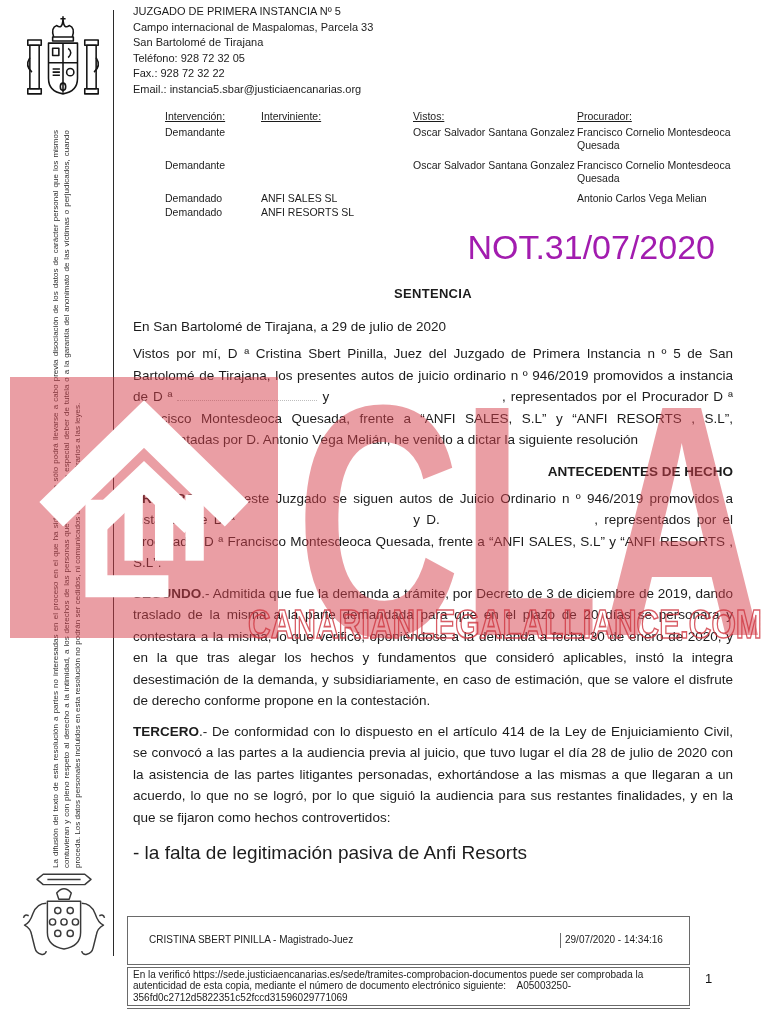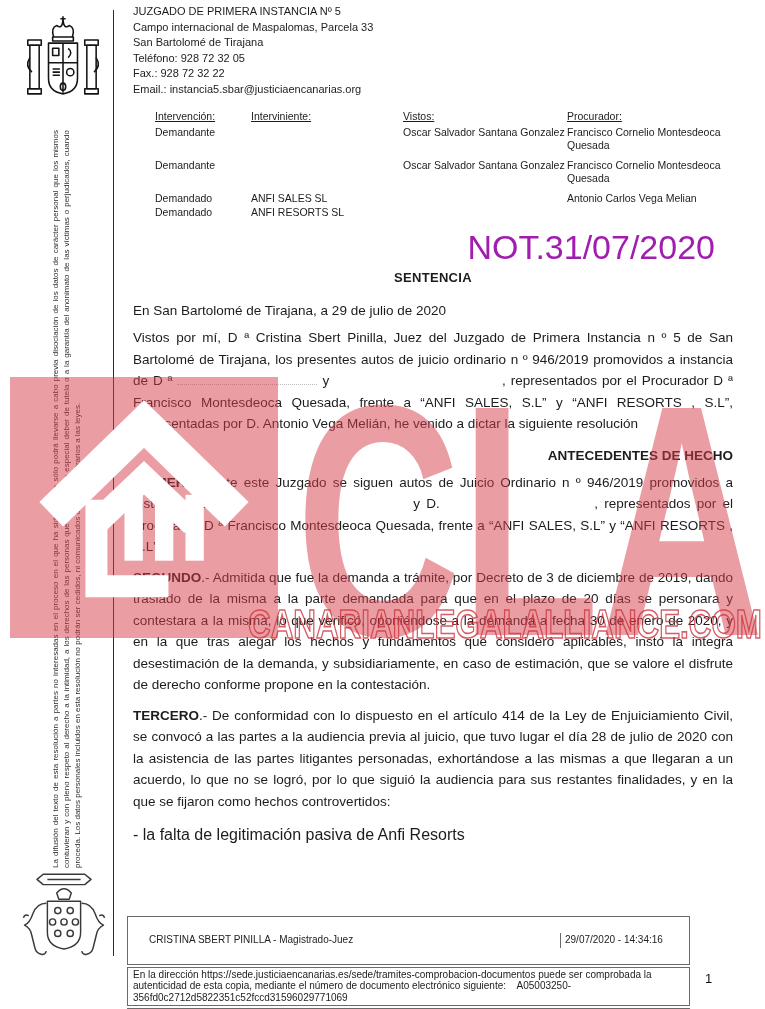--- a/index.html
+++ b/index.html
@@ -20,37 +20,37 @@
     font-size:8px;line-height:11px;color:#2e2e2e;text-align:justify;
   }
 
   
   .content{position:absolute;left:133px;top:4px;width:600px;}
   .header-row{display:flex;}
   .hblock{font-size:11px;line-height:15.5px;white-space:nowrap;}
   .hblock.left{width:312px;}
   .hblock.right{flex:1;}
 
-  .parties{margin-top:13px;margin-left:22px;font-size:10.5px;line-height:13px;}
+  .parties{margin-top:13px;margin-left:32px;font-size:10.5px;line-height:13px;}
   .prow{display:grid;grid-template-columns:96px 152px 164px 1fr;align-items:start;}
   .prow.hdr span{text-decoration:underline;}
   .prow.hdr{margin-bottom:3px;}
   .prow.r1,.prow.r2{margin-bottom:7px;}
   .prow.r3{margin-bottom:1px;}
 
   .not{margin-top:10px;margin-right:18px;text-align:right;font-size:34px;line-height:36px;color:#a21caf;}
-  .doc-title{margin-top:5px;text-align:center;font-weight:bold;font-size:13px;letter-spacing:.3px;}
+  .doc-title{margin-top:21px;text-align:center;font-weight:bold;font-size:13px;letter-spacing:.3px;}
   .place-date{margin-top:18px;font-size:13.5px;}
   .para{margin:9px 0 0 0;font-size:13.5px;line-height:21.5px;text-align:justify;}
   .para b{font-weight:bold;}
   .antecedentes{margin-top:13px;text-align:right;font-weight:bold;font-size:13.5px;}
   .redact{display:inline-block;height:9px;}
   .redact.dotted{border-bottom:1px dotted #bdbdbd;}
   .rw1{width:140px;} .rw2{width:168px;} .rw3{width:166px;} .rw4{width:148px;}
-  .hecho{margin-top:14px;font-size:16px;}
+  .hecho{margin-top:14px;font-size:19px;}
 
   
   .sig{position:absolute;left:127px;top:916px;width:563px;font-size:10px;line-height:11.5px;color:#222;}
   .sig-box{border:1px solid #6a6a6a;padding:1px 5px 2px 5px;margin-bottom:2px;background:#fff0;}
   .sig-split{display:flex;padding:16px;}
   .sig-split .l{flex:1;padding:1px 5px 2px 5px;}
   .sig-split .r{width:104px;border-left:1px solid #6a6a6a;padding:1px 4px 2px 4px;}
   .sig-long{white-space:pre-wrap;}
   .page-num{position:absolute;left:705px;top:971px;font-size:13px;color:#111;}
 
@@ -177,21 +177,21 @@
 
     <div class="hecho">- la falta de legitimación pasiva de Anfi Resorts</div>
 
   </div>
 
   <div class="sig">
     <div class="sig-box sig-split">
       <div class="l">CRISTINA SBERT PINILLA - Magistrado-Juez</div>
       <div class="r">29/07/2020 - 14:34:16</div>
     </div>
-    <div class="sig-box sig-long">En la dirección https://sede.justiciaencanarias.es/sede/tramites-comprobacion-documentos puede ser comprobada la autenticidad de esta copia, mediante el número de documento electrónico siguiente:    A05003250-356fd0c2712d5822351c52fccd31596029771069</div>
+    <div class="sig-box sig-long">En la verificó https://sede.justiciaencanarias.es/sede/tramites-comprobacion-documentos puede ser comprobada la autenticidad de esta copia, mediante el número de documento electrónico siguiente:    A05003250-356fd0c2712d5822351c52fccd31596029771069</div>
     <div class="sig-box">El presente documento ha sido descargado el 29/07/2020 13:36:11</div>
   </div>
 
   <div class="page-num">1</div>
 
   <div class="wm">
     <div class="wm-square">
       <svg class="wm-building" width="244" height="244" viewBox="0 0 100 100">
         <g fill="none" stroke="#ffffff" stroke-linecap="butt">
           <path d="M12 53 L50 16 L88 53" stroke-width="14"></path>

